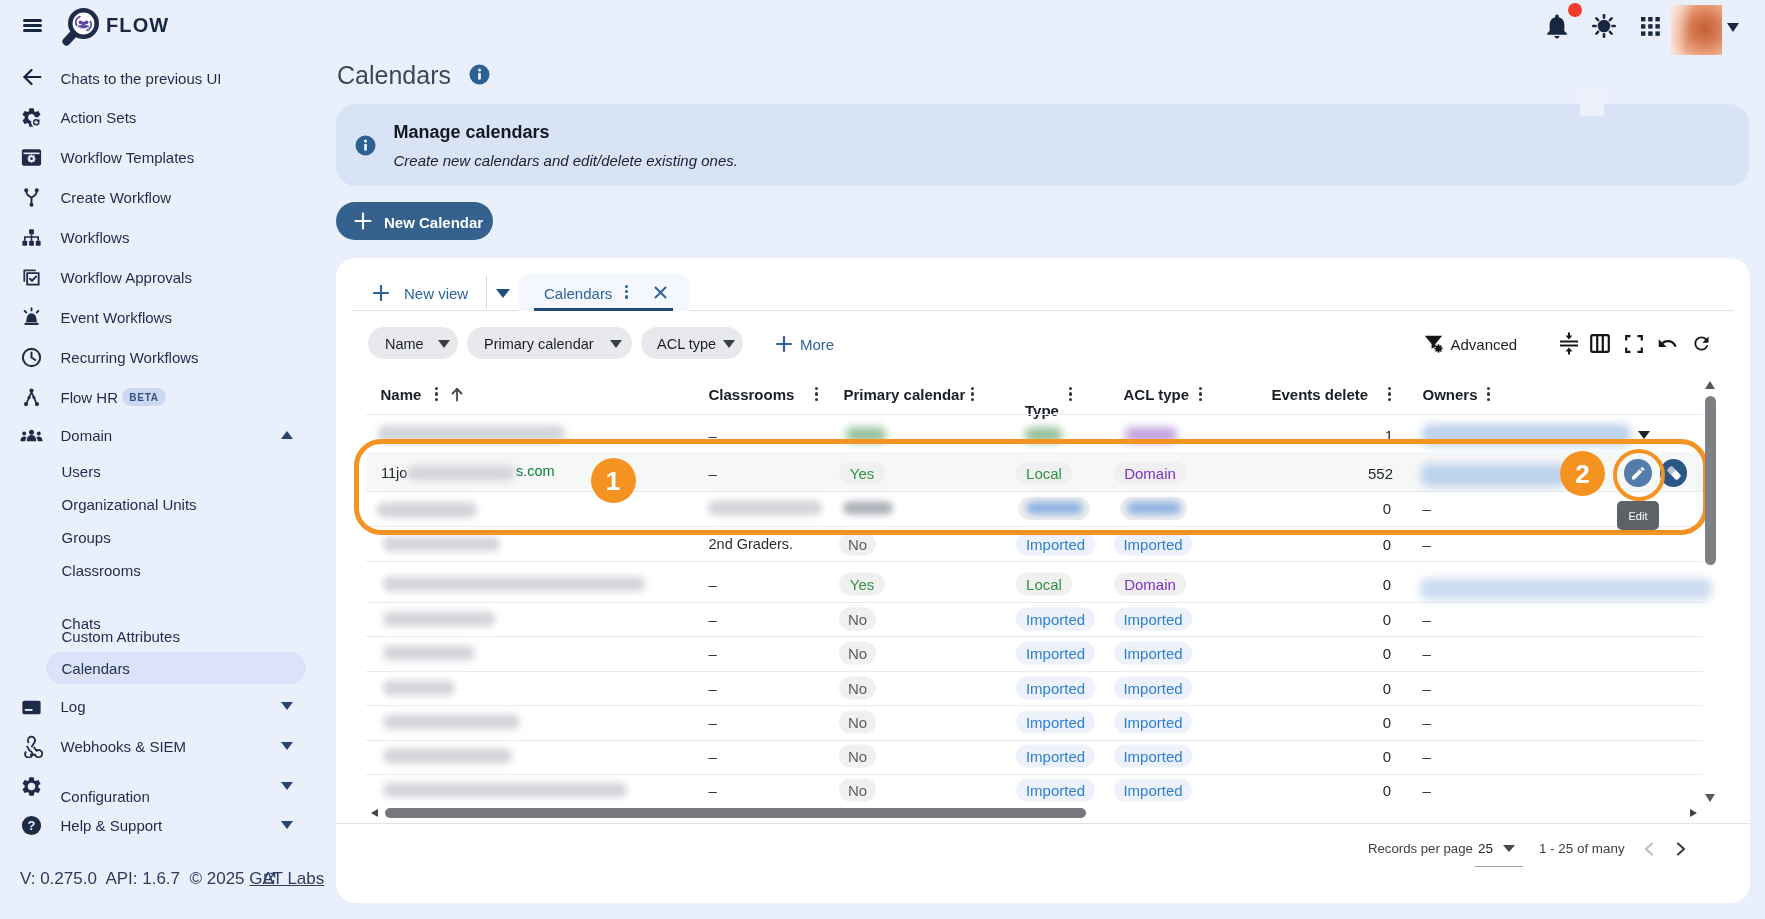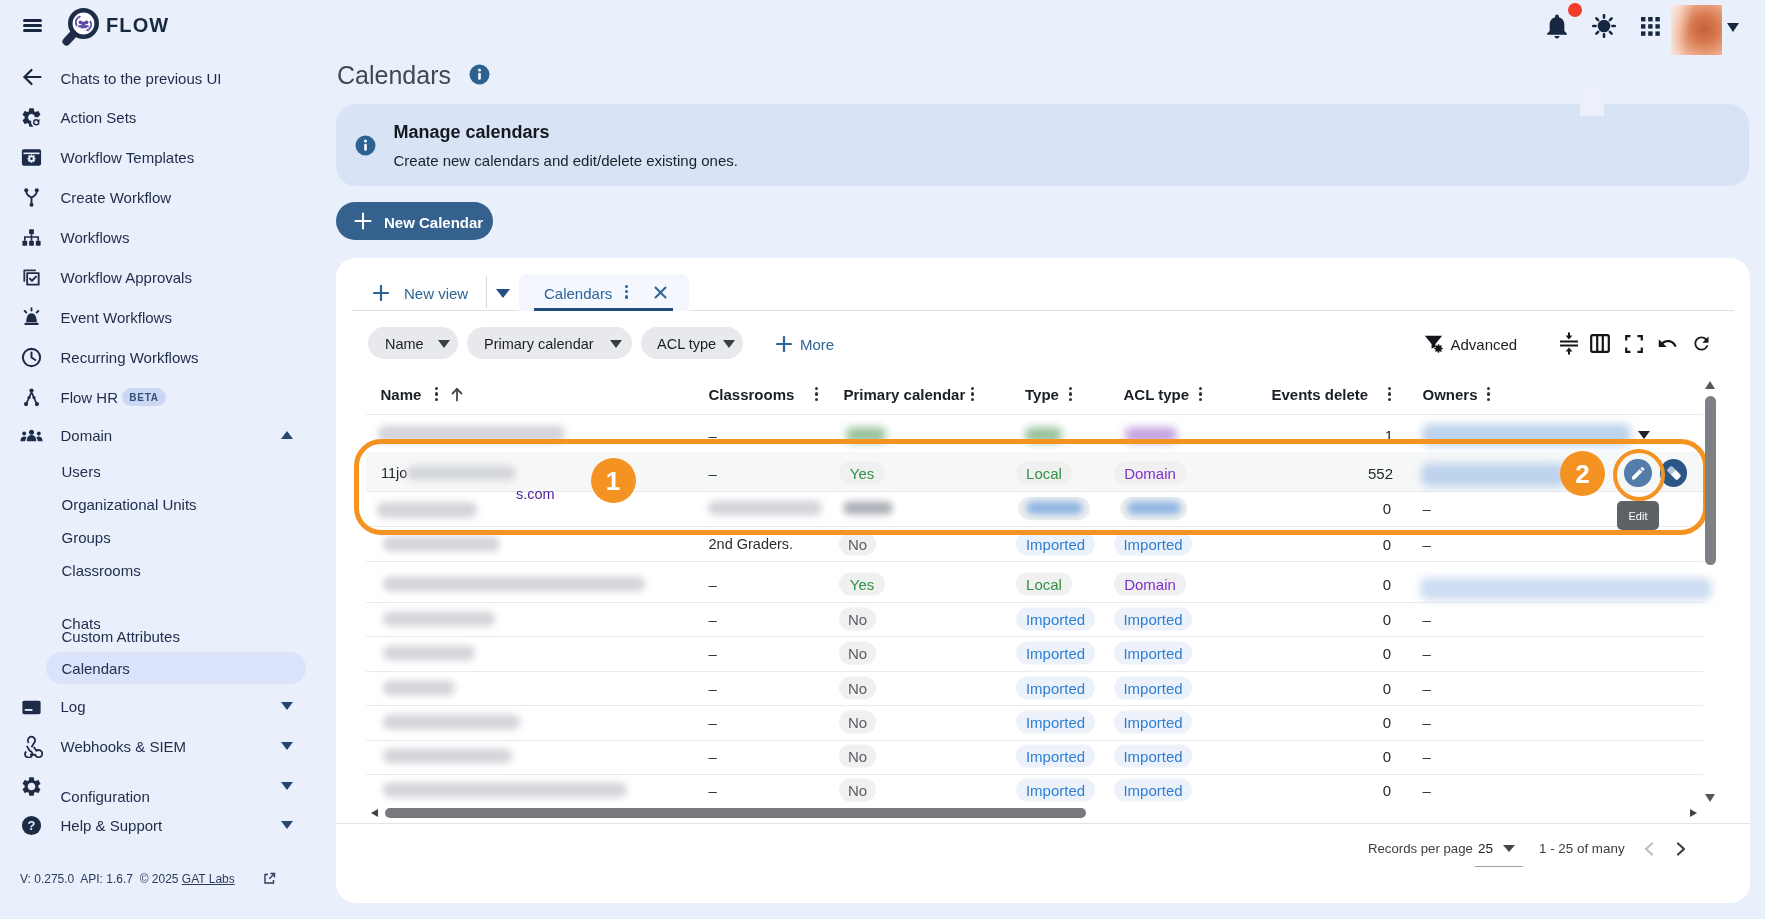--- a/index.html
+++ b/index.html
@@ -233,21 +233,21 @@
 <div class="t navtxt" style="left:60.5px; top:785.8px;margin-top:10px;">Configuration</div>
 <div class="ab caret-d" style="left:281px; top:781.8px;"></div>
 
 <svg class="ab" style="left:20px; top:814px;" width="23" height="23" viewBox="0 0 24 24">
   <circle cx="12" cy="12" r="10" fill="#1d2b47"></circle>
   <text x="12" y="16.8" text-anchor="middle" font-family="Liberation Sans" font-size="13.5" font-weight="bold" fill="#eaeffc">?</text>
 </svg>
 <div class="t navtxt" style="left:60.5px; top:824.9px;">Help &amp; Support</div>
 <div class="ab caret-d" style="left:281px; top:820.9px;"></div>
 
-<div class="t" style="left:20px; top:879px; font-size:12px; color:#2b3c5c;">V: 0.275.0&nbsp; API: 1.6.7&nbsp; © 2025 <u>GAT Labs</u></div>
+<div class="t" style="left:20px; top:879px; font-size:17px; color:#2b3c5c;">V: 0.275.0&nbsp; API: 1.6.7&nbsp; © 2025 <u>GAT Labs</u></div>
 <svg class="ab" style="left:263px; top:872px;" width="13" height="13" viewBox="0 0 13 13">
   <g stroke="#2b3c5c" stroke-width="1.4" fill="none">
     <path d="M5 2.5 H2 V11 H10.5 V8"></path>
     <path d="M7.5 1.5 H11.5 V5.5 M11.3 1.7 L6.3 6.7"></path>
   </g>
 </svg>
 
 <div class="t" style="left:337px; top:75px; font-size:25px; color:#3f4754;">Calendars</div>
 <svg class="ab" style="left:469px; top:64px;" width="21" height="21" viewBox="0 0 21 21">
   <circle cx="10.5" cy="10.5" r="10" fill="#2d6192"></circle>
@@ -256,21 +256,21 @@
 </svg>
 
 <div class="ab" style="left:336px; top:104px; width:1412.5px; height:82px; background:#d8e3f6; border-radius:20px;"></div>
 <div class="ab" style="left:1580px; top:88px; width:24px; height:28px; background:#ebf0fb;"></div>
 <svg class="ab" style="left:355px; top:134.5px;" width="21" height="21" viewBox="0 0 21 21">
   <circle cx="10.5" cy="10.5" r="10" fill="#2d6192"></circle>
   <rect x="9.2" y="8.8" width="2.6" height="7" rx="1.2" fill="#fff"></rect>
   <circle cx="10.5" cy="5.9" r="1.5" fill="#fff"></circle>
 </svg>
 <div class="t" style="left:393.5px; top:131.5px; font-size:18px; font-weight:bold; color:#14181f;">Manage calendars</div>
-<div class="t" style="left:393.5px; top:160px; font-size:15px; color:#1c2127;">Create new calendars and edit/delete existing ones.</div>
+<div class="t" style="left:393.5px; top:160px; font-size:15px; color:#1c2127;font-style:italic;">Create new calendars and edit/delete existing ones.</div>
 
 <div class="ab" style="left:336px; top:202px; width:157px; height:38px; background:#35618f; border-radius:19px;"></div>
 <svg class="ab" style="left:354px; top:212px;" width="18" height="18" viewBox="0 0 18 18">
   <g stroke="#fff" stroke-width="2.1" stroke-linecap="round">
       <line x1="9" y1="1.5" x2="9" y2="16.5"></line>
       <line x1="1.5" y1="9" x2="16.5" y2="9"></line>
     </g>
 </svg>
 <div class="t" style="left:384px; top:221.5px; font-size:15px; font-weight:bold; color:#fff;">New Calendar</div>
 
@@ -375,21 +375,21 @@
     <i></i>
     <i></i>
     <i></i>
   </div>
 <div class="t" style="left:843.5px; top:394px; font-size:15px; font-weight:bold; color:#191f26;">Primary calendar</div>
 <div class="kebab ab" style="left:971px; top:387px;">
     <i></i>
     <i></i>
     <i></i>
   </div>
-<div class="t" style="left:1025px; top:394px; font-size:15px; font-weight:bold; color:#191f26;">Type</div>
+<div class="t" style="left:1025px; top:410px; font-size:15px; font-weight:bold; color:#191f26;">Type</div>
 <div class="kebab ab" style="left:1069px; top:387px;">
     <i></i>
     <i></i>
     <i></i>
   </div>
 <div class="t" style="left:1123.5px; top:394px; font-size:15px; font-weight:bold; color:#191f26;">ACL type</div>
 <div class="kebab ab" style="left:1199px; top:387px;">
     <i></i>
     <i></i>
     <i></i>
@@ -424,21 +424,21 @@
 <div class="blob" style="left:846px; top:434.5px; width:40px; height:15px; background:#94c098; filter:blur(4px); border-radius:6px; position:absolute; transform:translateY(-50%);"></div>
 <div class="blob" style="left:1025px; top:434.5px; width:37px; height:15px; background:#94c098; filter:blur(4px); border-radius:6px; position:absolute; transform:translateY(-50%);"></div>
 <div class="blob" style="left:1125px; top:434.5px; width:52px; height:15px; background:#c2a1e0; filter:blur(4px); border-radius:6px; position:absolute; transform:translateY(-50%);"></div>
 <div class="num" style="left:1393px; top:434.5px;">1</div>
 <div class="blobB" style="left:1422px; top:434.5px; width:209px; height:22px;"></div>
 <div class="ab" style="left:1638px; top:431px; width:0; height:0; border-left:6px solid transparent; border-right:6px solid transparent; border-top:8px solid #1f2328;"></div>
 
 <div class="ab" style="left:366px; top:452px; width:1337px; height:39px; background:#f6f7f7;"></div>
 <div class="t" style="left:381px; top:472.5px; font-size:14.5px; color:#23272c;">11jo</div>
 <div class="blob" style="left:407px; top:472.5px; width:108px; height:15px;"></div>
-<div class="t" style="left:516px; top:494px; font-size:14.5px; color:#4c1d95;">s.com</div>
+<div class="t" style="left:516px; top:471px; font-size:14.5px; color:#15803d;">s.com</div>
 <div class="dash" style="left:708.5px; top:472.5px;">–</div>
 <div class="pill pg" style="left:839px; top:472.5px; width:46px; color:#2f9144;">Yes</div>
 <div class="pill pg" style="left:1016px; top:472.5px; width:56px; color:#2f9144;">Local</div>
 <div class="pill pg" style="left:1114px; top:472.5px; width:72px; color:#7d30cb;">Domain</div>
 <div class="num" style="left:1393px; top:472.5px;">552</div>
 <div class="blobB" style="left:1421px; top:475px; width:146px; height:23px;"></div>
 
 <div class="blob" style="left:377px; top:510px; width:100px; height:16px;"></div>
 <div class="blob" style="left:708px; top:508px; width:114px; height:15px;"></div>
 <div class="blob" style="left:843px; top:508px; width:50px; height:13px; background:#abb0b7;"></div>

